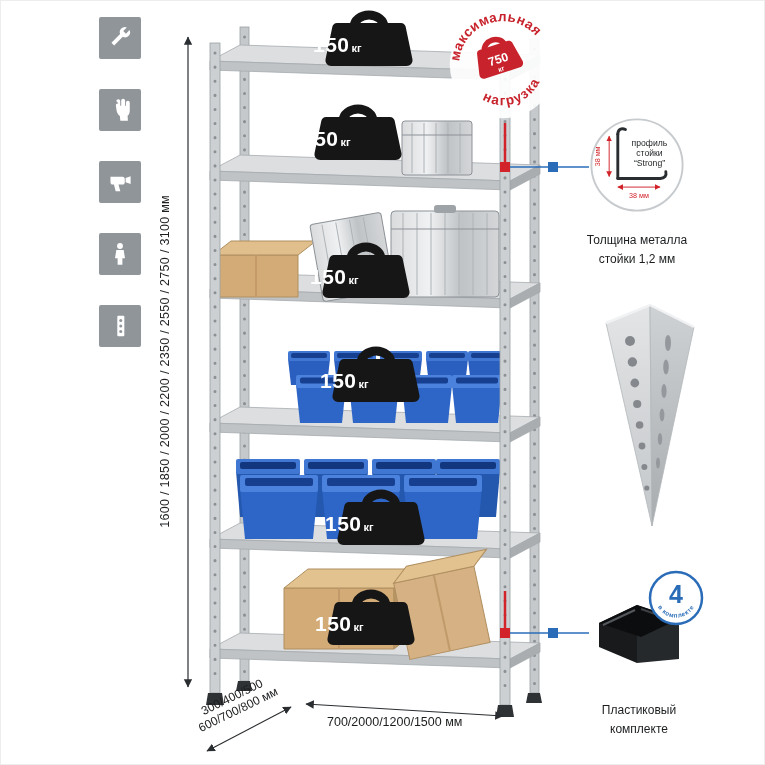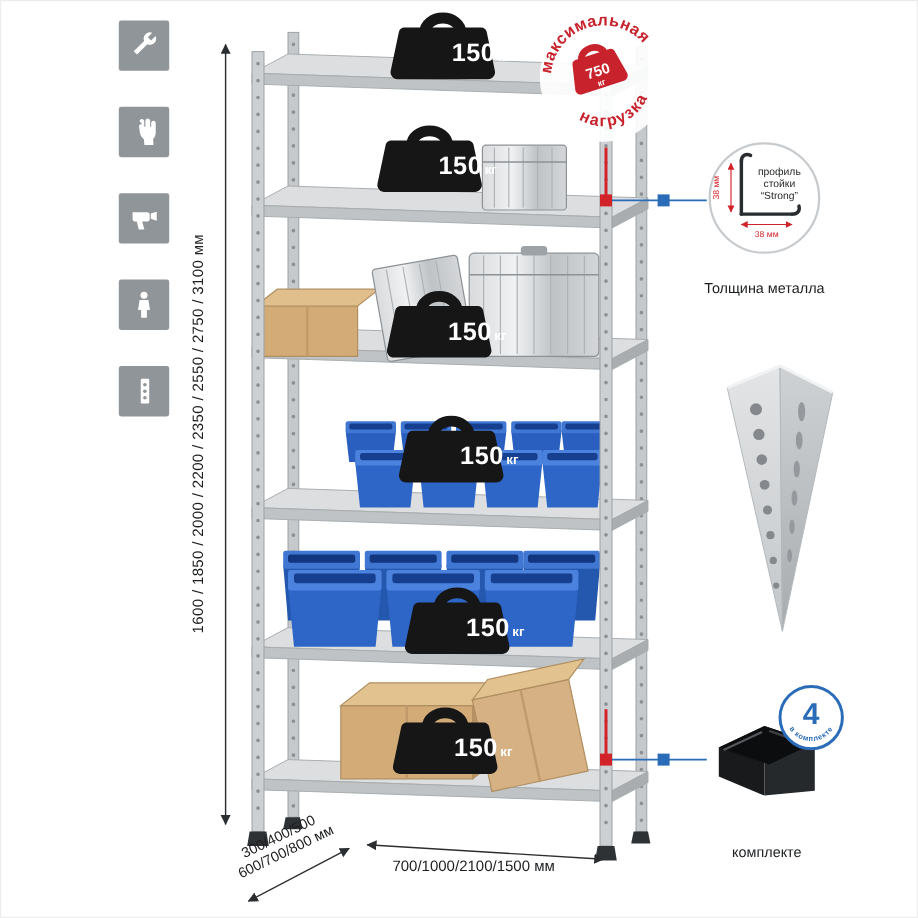--- a/index.html
+++ b/index.html
@@ -10,21 +10,21 @@
   .ic{position:absolute;left:98px;width:42px;height:42px;background:#90959a;border-radius:2px;
       display:flex;align-items:center;justify-content:center;}
   
   .hdim{position:absolute;left:152px;top:30px;height:660px;width:24px;
         display:flex;align-items:center;justify-content:center;}
   .hdim span{writing-mode:vertical-rl;transform:rotate(180deg);font-size:12.5px;color:#1d1f21;
              white-space:nowrap;letter-spacing:.3px;}
   
   .weight{position:absolute;width:112px;height:62px;}
   .weight svg{position:absolute;left:0;top:0;}
-  .wlabel{position:absolute;left:0;right:0;top:25px;text-align:right;color:#fff;line-height:1;}
+  .wlabel{position:absolute;left:0;right:0;top:25px;text-align:left;color:#fff;line-height:1;}
   .wv{font-size:21px;font-weight:bold;letter-spacing:.5px;}
   .wu{font-size:11px;font-weight:bold;margin-left:2px;}
   
   .cap{position:absolute;width:150px;text-align:center;font-size:12px;color:#1b1d1f;line-height:19px;}
   
   .depth-label{position:absolute;left:174px;top:716px;width:120px;text-align:center;
                font-size:12px;color:#1b1d1f;line-height:14px;transform:rotate(-26deg);transform-origin:left top;}
   .width-label{position:absolute;left:326px;top:714px;font-size:12.5px;color:#1b1d1f;}
 </style>
 </head>
@@ -347,20 +347,21 @@
       <line x1="30" y1="73" x2="74" y2="73" stroke="#d2232a" stroke-width="1" marker-start="url(#ra)" marker-end="url(#ra)"></line>
       <text transform="rotate(-90 11 41)" x="11" y="41" font-size="7.5" fill="#d2232a" text-anchor="middle">38 мм</text>
       <text x="52" y="84" font-size="7.5" fill="#d2232a" text-anchor="middle">38 мм</text>
       <text x="63" y="30" font-size="9" fill="#26282a" text-anchor="middle">профиль</text>
       <text x="63" y="40.5" font-size="9" fill="#26282a" text-anchor="middle">стойки</text>
       <text x="63" y="51" font-size="9" fill="#26282a" text-anchor="middle">“Strong”</text>
     </svg>
   </div>
   <div class="cap" style="left:561px;top:230px">
     <div>Толщина металла</div>
+    <div>стойки 1,2 мм</div>
   </div>
 
   <svg class="abs" style="left:593px;top:300px" width="115" height="230" viewBox="0 0 115 230">
     <defs>
       <linearGradient id="pg1" x1="0" y1="0" x2="0" y2="1">
           <stop offset="0" stop-color="#e3e5e6"></stop>
           <stop offset="1" stop-color="#c3c6c9"></stop>
         </linearGradient>
       <linearGradient id="pg2" x1="0" y1="0" x2="0" y2="1">
           <stop offset="0" stop-color="#cfd2d4"></stop>
@@ -404,22 +405,23 @@
           <path id="bpath" d="M 9,34 A 21,21 0 0 0 49,34"></path>
         </defs>
       <circle cx="29" cy="29" r="26" fill="#fff" stroke="#2a6cb8" stroke-width="2.5"></circle>
       <text x="29" y="34" font-size="25" font-weight="bold" fill="#2a6cb8" text-anchor="middle">4</text>
       <text font-size="6.2" font-weight="bold" fill="#2a6cb8" letter-spacing="0.6">
         <textPath href="#bpath" startOffset="50%" text-anchor="middle">в комплекте</textPath>
       </text>
     </svg>
   </div>
   <div class="cap" style="left:563px;top:700px">
+    <div>Пластиковый</div>
     <div>комплекте</div>
   </div>
 
   <div class="depth-label">
     <div>300/400/500</div>
     <div>600/700/800 мм</div>
   </div>
-  <div class="width-label">700/1000/2100/1500 мм</div>
+  <div class="width-label">700/2000/1200/1500 мм</div>
 
 </div>
 
 </body></html>

